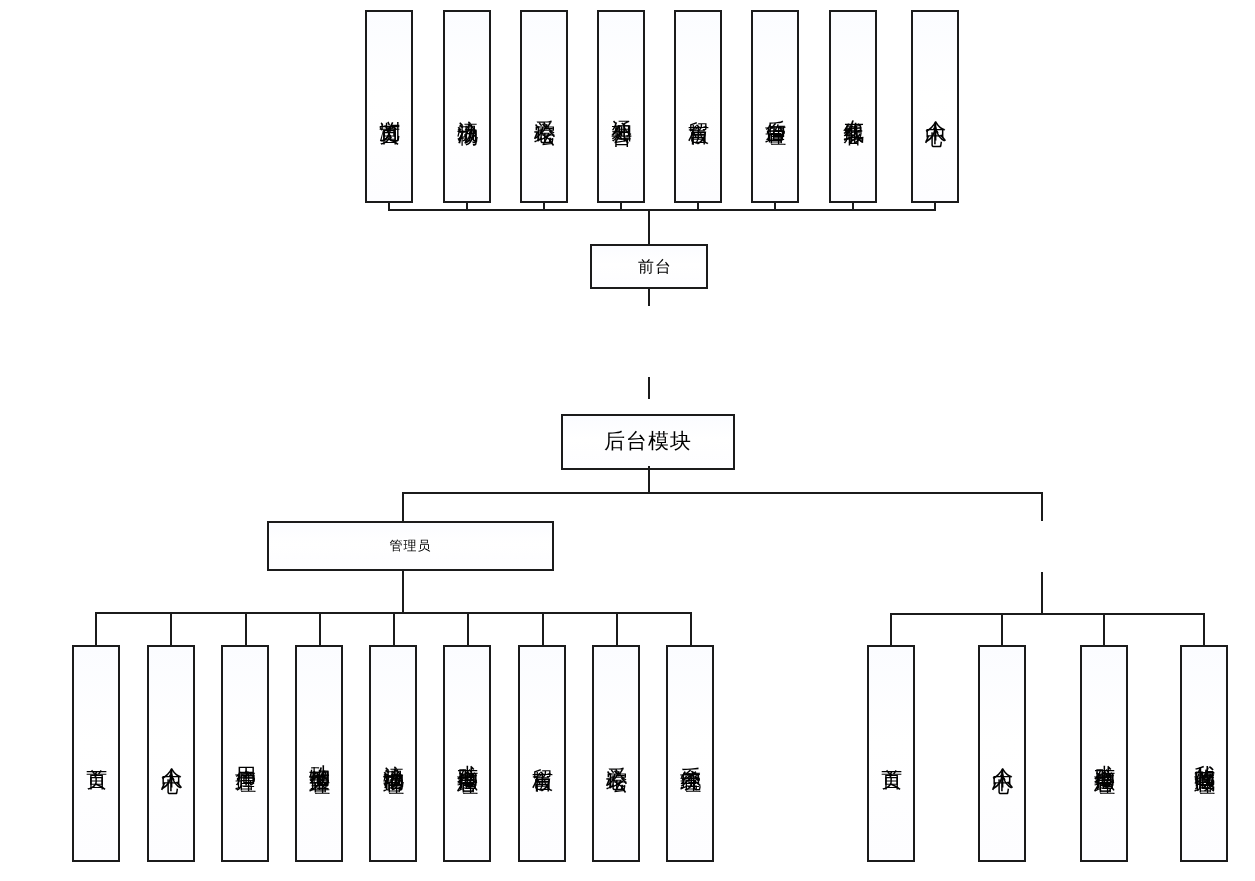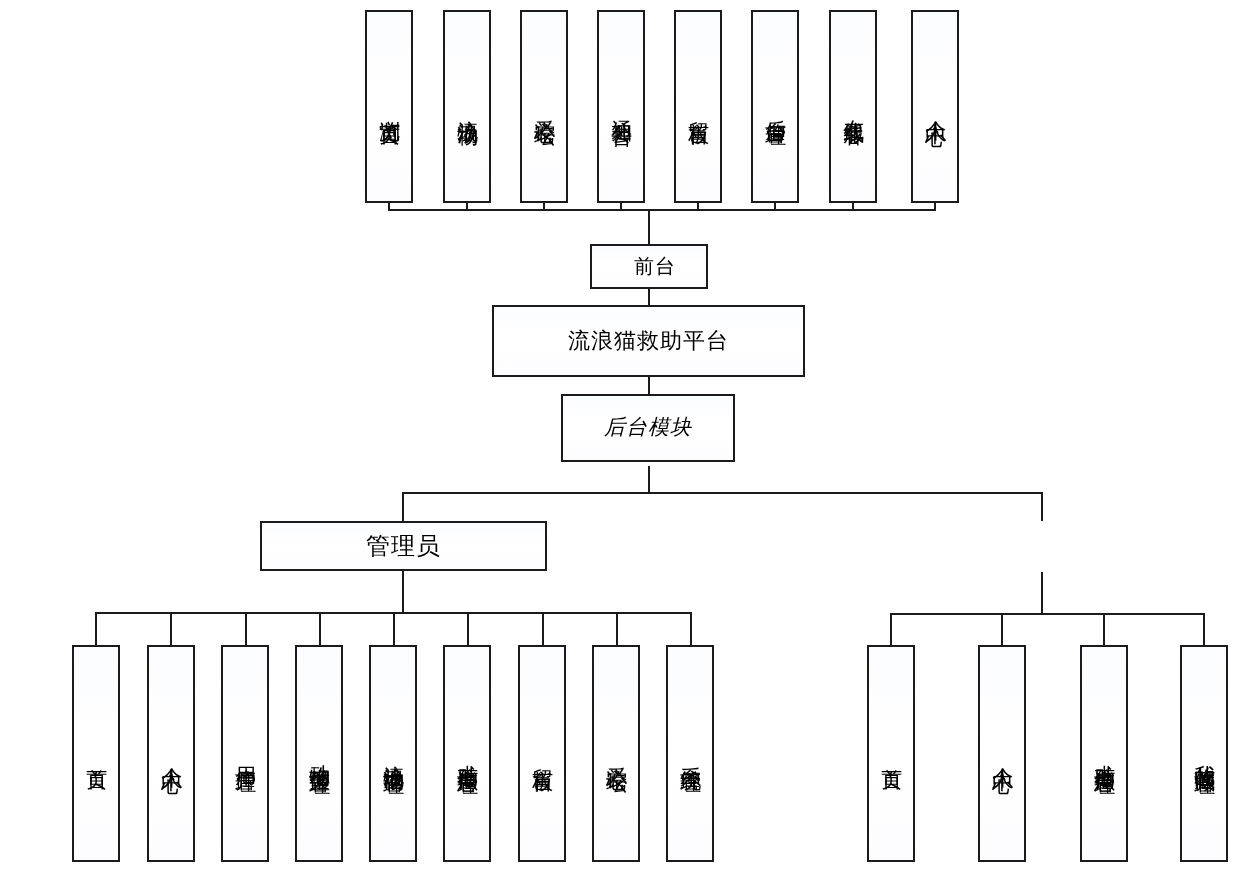--- a/index.html
+++ b/index.html
@@ -44,24 +44,24 @@
     writing-mode: vertical-rl;
     text-orientation: upright;
     letter-spacing: 2px;
     white-space: nowrap;
   }
   
   .node.horiz .lbl {
     white-space: nowrap;
     letter-spacing: 1px;
   }
-  .node.lv-front  { font-size: 20px; padding-left: 12px; }
+  .node.lv-front  { font-size: 16px; padding-left: 12px; }
   .node.lv-root   { font-size: 22px; }
   .node.lv-back   { font-size: 21px; }
-  .node.lv-role   { font-size: 24px; }
+  .node.lv-role   { font-size: 13px; margin-left: 7px; }
 
   
   .ln {
     position: absolute;
     background: #1b1b1b;
   }
   .ln.v { width: 2px; }
   .ln.h { height: 2px; }
 </style>
 </head>
@@ -106,27 +106,24 @@
   <div class="ln h" style="left:388px; top:209px; width:548px;"></div>
 
   <div class="ln v" style="left:648px; top:209px; height:36px;"></div>
 
   <div class="node horiz lv-front" style="left:590px; top:244px; width:118px; height:45px;">
     <span class="lbl">前台</span>
   </div>
 
   <div class="ln v" style="left:648px; top:288px; height:18px;"></div>
 
-  <div class="node horiz lv-root" style="left:492px; top:305px; width:313px; height:72px;">
-    <span class="lbl">流浪猫救助平台</span>
-  </div>
 
   <div class="ln v" style="left:648px; top:377px; height:22px;"></div>
 
-  <div class="node horiz lv-back" style="left:561px; top:394px; width:174px; height:68px;font-style:italic;">
+  <div class="node horiz lv-back" style="left:561px; top:414px; width:174px; height:56px;">
     <span class="lbl">后台模块</span>
   </div>
 
   <div class="ln v" style="left:648px; top:466px; height:27px;"></div>
   <div class="ln h" style="left:402px; top:492px; width:641px;"></div>
   <div class="ln v" style="left:402px; top:492px; height:30px;"></div>
   <div class="ln v" style="left:1041px; top:492px; height:29px;"></div>
 
   <div class="node horiz lv-role" style="left:260px; top:521px; width:287px; height:50px;">
     <span class="lbl">管理员</span>

